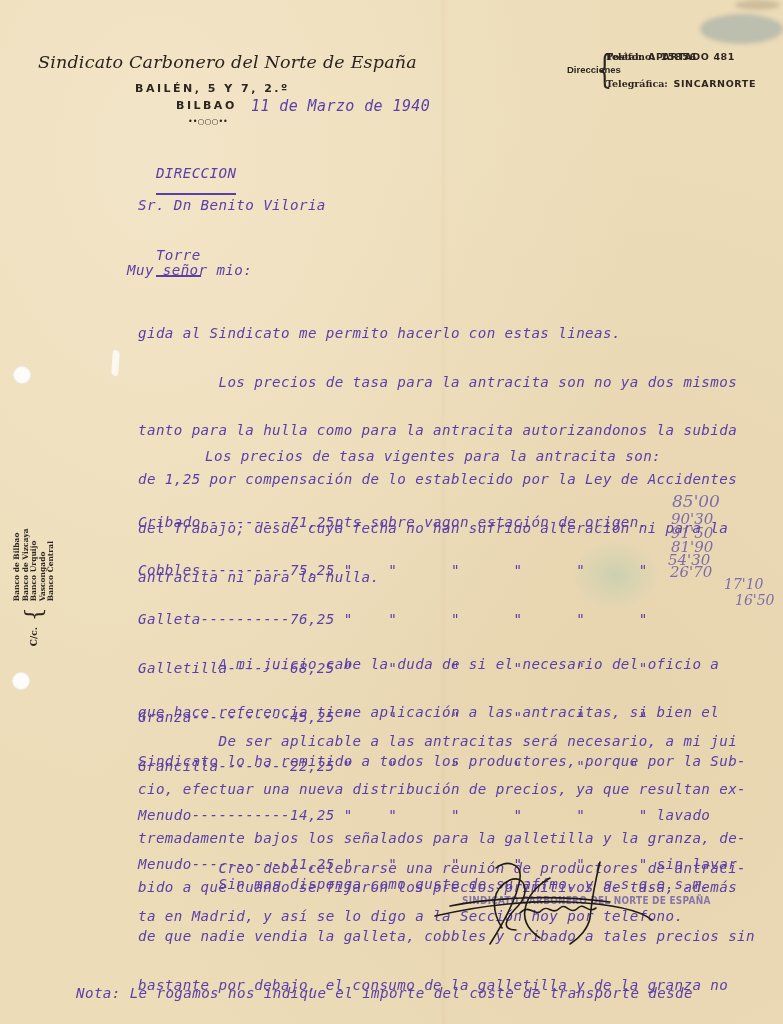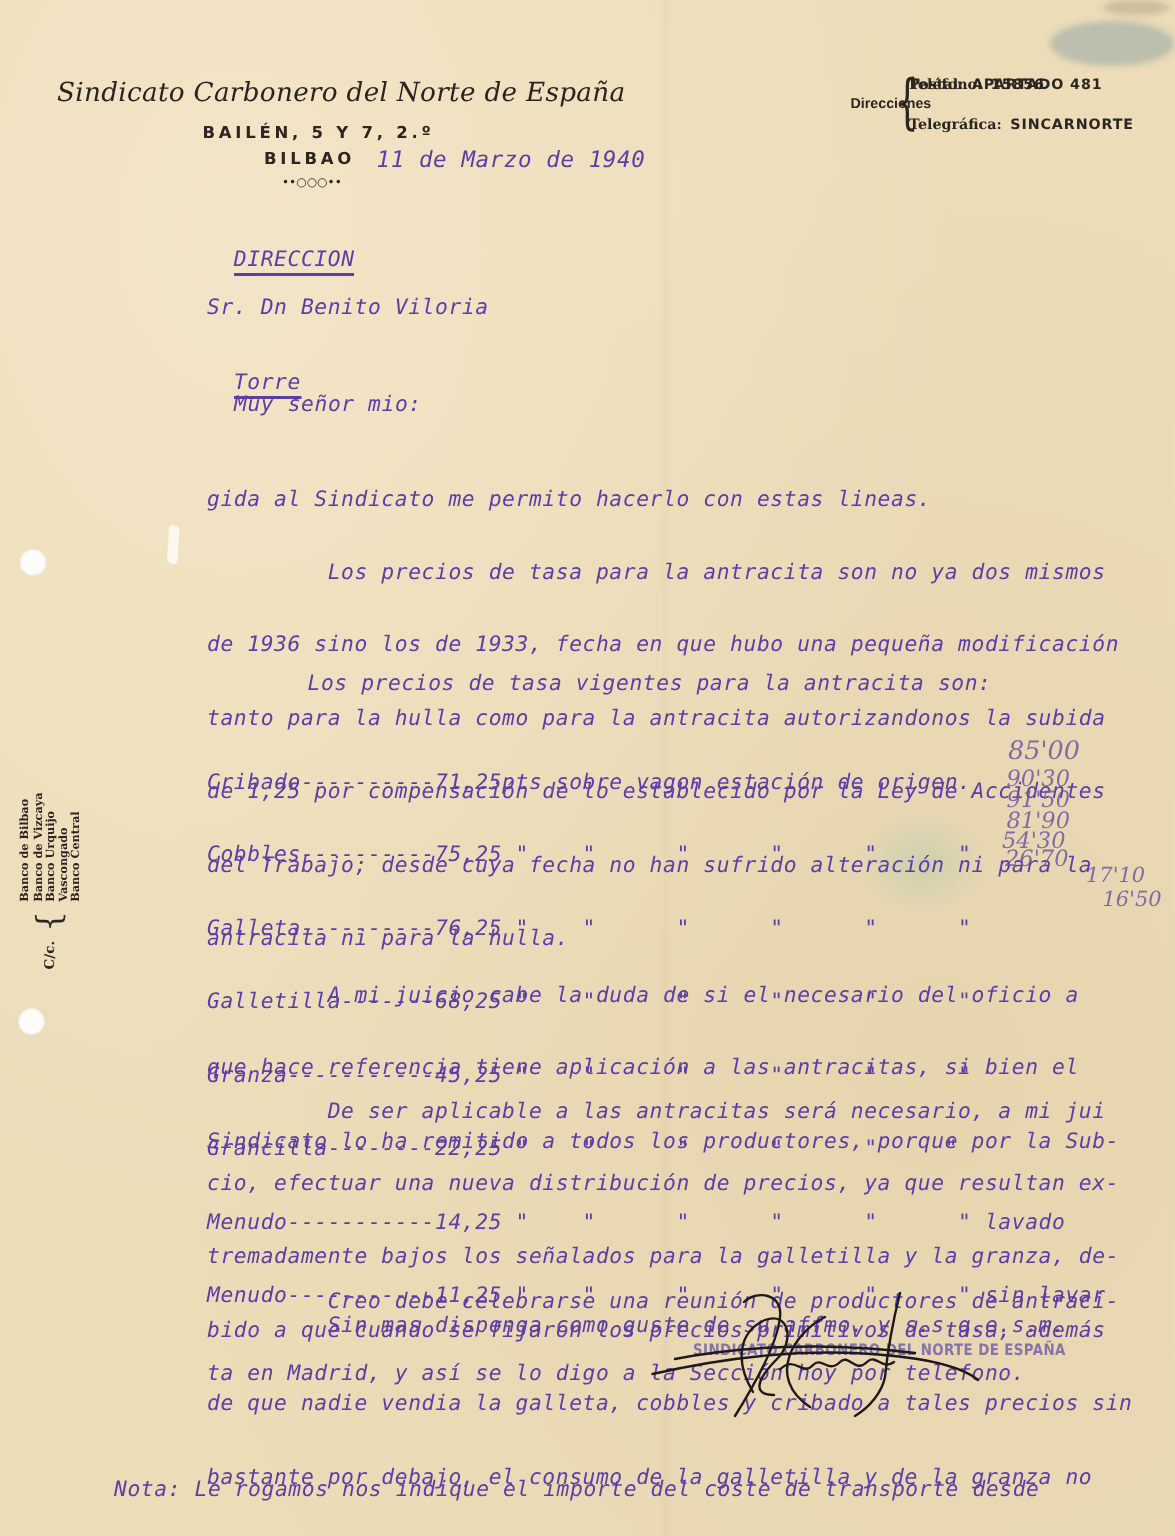--- a/index.html
+++ b/index.html
@@ -22,21 +22,21 @@
   #letterhead-city { left: 176px; top: 99px; font-size: 11px; font-weight: bold; letter-spacing: 2.5px; }
   #letterhead-orn { left: 188px; top: 117px; font-size: 8px; letter-spacing: 0px; }
   #date { left: 251px; top: 97px; font-size: 15px; }
 
   #dir-label { left: 567px; top: 64px; font-family: Liberation Sans, sans-serif; font-size: 9.5px; font-weight: bold; color: #2c2520; }
   #dir-brace { left: 592px; top: 48px; font-family: "DejaVu Serif", serif; font-size: 40px; line-height: 40px; color: #2c2520; transform: scaleX(0.6); }
   .dir-line { left: 606px; font-size: 9.5px; color: #2c2520; }
   .dir-line .k { font-family: "DejaVu Serif", serif; font-weight: bold; }
   .dir-line .v { font-family: "DejaVu Sans", sans-serif; font-weight: bold; letter-spacing: 0.6px; }
 
-  .underline { border-bottom: 2px solid #5b3fa8; padding-bottom: 1px; }
+  .underline { border-bottom: 2px solid #5b3fa8; padding-bottom: 12px; }
 
   .para { left: 138px; line-height: 16.3px; }
 
   .side { left: 14px; top: 500px; width: 40px; height: 150px; }
   .side-inner { position: absolute; left: -55px; top: 50px; width: 150px; transform: rotate(-90deg); transform-origin: center; font-family: "DejaVu Serif", serif; font-size: 7.5px; line-height: 8.5px; color: #2c2520; font-weight: bold; }
 
   .hole { width: 18px; height: 18px; border-radius: 50%; background: #fdfcf8; box-shadow: 0 0 2px rgba(0,0,0,0.15) inset; }
   .tear { width: 7px; height: 26px; background: #fbf8f0; border-radius: 3px 5px 3px 5px; transform: rotate(4deg); }
 
   .stain { left: 700px; top: 14px; width: 83px; height: 30px; border-radius: 50%; background: rgba(150,165,165,0.55); filter: blur(2px); }
@@ -93,29 +93,28 @@
   </div>
 </div>
 
 <div class="abs type" style="left:138px; top:149px;">
   <span class="underline">DIRECCION</span>
 </div>
 <div class="abs type" style="left:138px; top:197px;">Sr. Dn Benito Viloria</div>
 <div class="abs type" style="left:138px; top:231px;">
   <span class="underline">Torre</span>
 </div>
-<div class="abs type" style="left:156px; top:262px;text-align:right;">Muy señor mio:</div>
+<div class="abs type" style="left:127px; top:262px;text-align:right;">Muy señor mio:</div>
 
 <div class="abs type para" style="top:292px;">
   <div>gida al Sindicato me permito hacerlo con estas lineas.</div>
 </div>
 
 <div class="abs type para" style="top:341px;">
   <div>         Los precios de tasa para la antracita son no ya dos mismos</div>
-  <div>de 1936 sino los de 1933, fecha en que hubo una pequeña modificación</div>
   <div>tanto para la hulla como para la antracita autorizandonos la subida</div>
   <div>de 1,25 por compensación de lo establecido por la Ley de Accidentes</div>
   <div>del Trabajo; desde cuya fecha no han sufrido alteración ni para la</div>
   <div>antracita ni para la hulla.</div>
 </div>
 
 <div class="abs type" style="left:205px; top:448px;">Los precios de tasa vigentes para la antracita son:</div>
 
 <div class="abs type para" style="top:481px;">
   <div>Cribado----------71,25pts sobre vagon estación de origen.</div>

